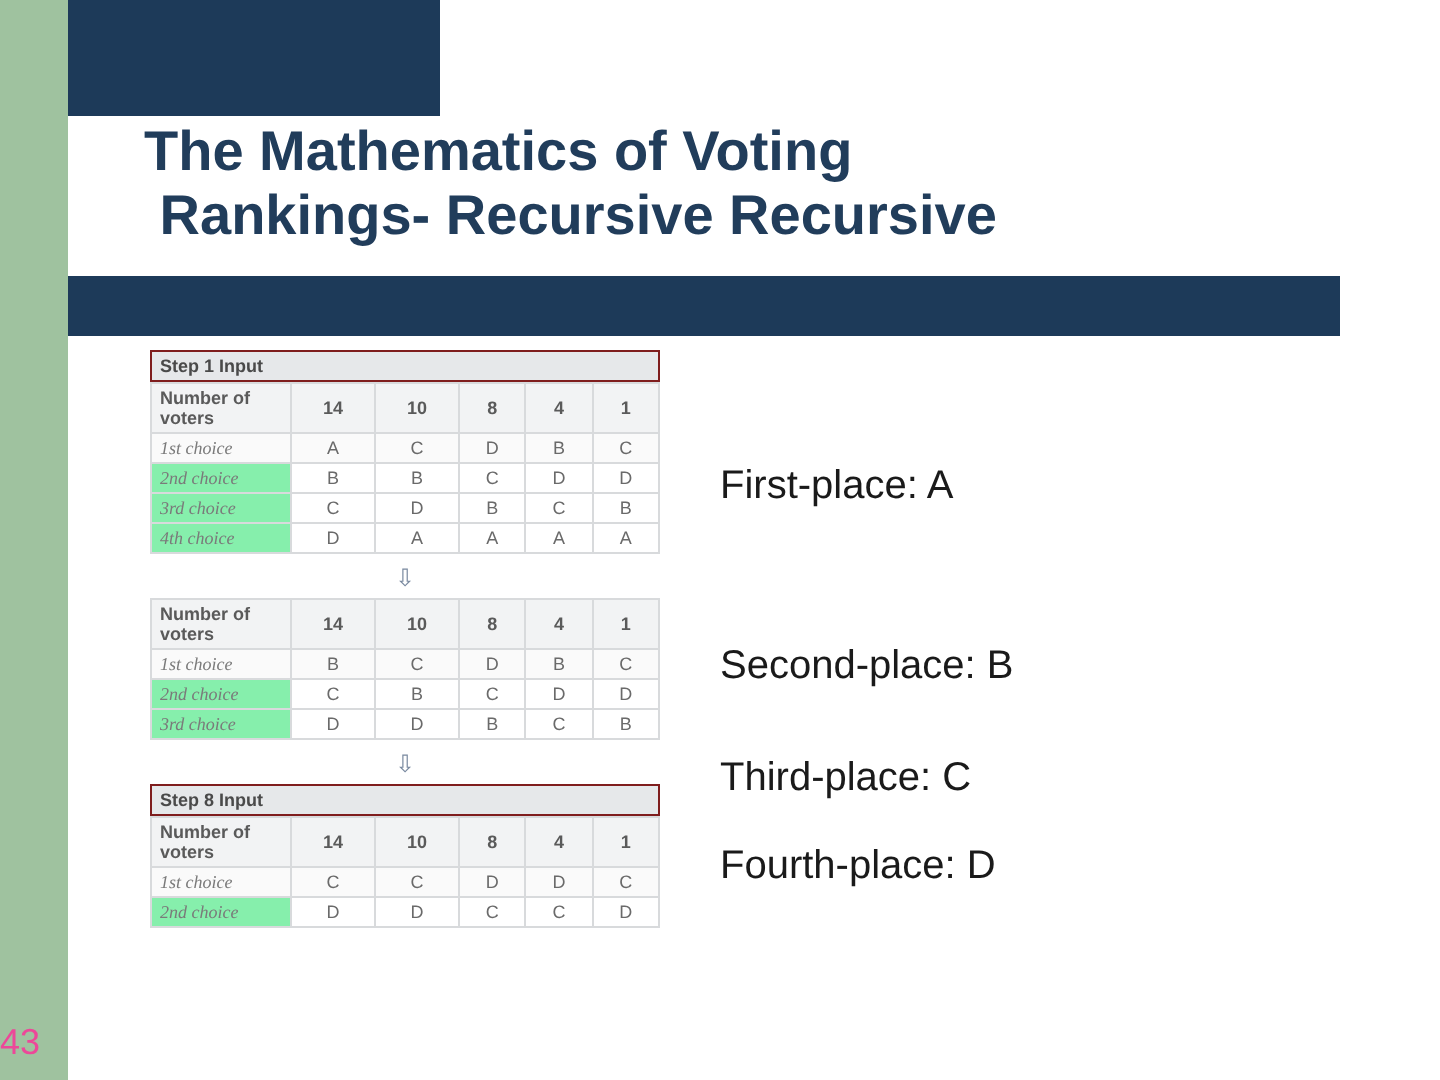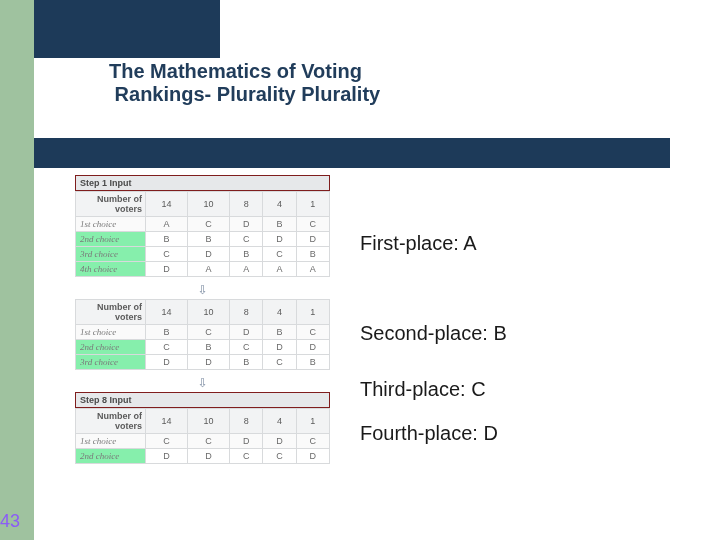--- a/index.html
+++ b/index.html
@@ -22,25 +22,24 @@
     left: 34px; top: 0;
     width: 186px; height: 58px;
     background: #1d3a59;
   }
   .title-wrap {
     position: absolute;
     left: 72px; top: 60px;
     width: 600px;
   }
   .title {
-    font-size: 20px;
+    font-size: 28px;
     font-weight: bold;
     color: #213d5b;
     line-height: 1.15;
-    margin-left: 37px;
   }
   .title-underline {
     position: absolute;
     left: 34px;
     top: 138px;
     width: 636px;
     height: 30px;
     background: #1d3a59;
   }
   .content {
@@ -69,41 +68,40 @@
     background: #fff;
   }
   table.voting td, table.voting th {
     border: 1px solid #d8dadc;
     padding: 2px 3px;
     text-align: center;
     font-weight: normal;
   }
   table.voting tr.head td {
     background: #f2f3f4;
-    font-weight: normal;
+    font-weight: bold;
     color: #5a5a5a;
   }
   table.voting tr.first td {
     background: #fafafa;
     margin-top: 36px;
   }
   table.voting td.rowlabel {
     text-align: left;
     padding-left: 4px;
     font-family: Georgia, 'Times New Roman', serif;
     font-style: italic;
     color: #7a7a7a;
     width: 70px;
     background: #86efac;
   }
   table.voting tr.head td.rowlabel {
     font-style: normal;
     font-family: Arial, sans-serif;
     font-weight: bold;
-    text-align: right;
   }
   .arrow-row {
     text-align: center;
     width: 255px;
     padding: 1px 0;
   }
   .arrow-down {
     display: inline-block;
     font-size: 12px;
     color: #7a8aa0;
@@ -118,34 +116,34 @@
   .results .r1 { position: absolute; top: 0; white-space: nowrap; margin-top: 32px; }
   .results .r2 { position: absolute; top: 122px; white-space: nowrap; }
   .results .r3 { position: absolute; top: 178px; white-space: nowrap; }
   .results .r4 { position: absolute; top: 222px; white-space: nowrap; }
   .page-num {
     position: absolute;
     left: 0; bottom: 0;
     width: 16px;
     text-align: center;
     font-size: 18px;
-    color: #8b5cf6;
+    color: #ec4899;
     padding-bottom: 8px;
   }
 </style>
 </head>
 <body>
 
 <div class="left-bar"></div>
 <div class="top-block"></div>
 
 <div class="title-wrap">
   <div class="title">
     <span>The Mathematics of Voting</span><br>
-    &nbsp;<span>Rankings- Plurality Plurality</span>
+    &nbsp;<span>Rankings- Recursive Recursive</span>
   </div>
 </div>
 <div class="title-underline"></div>
 
 <div class="content">
 
   <div class="step-block">
     <div class="step-caption">Step 1 Input</div>
     <table class="voting">
       <tbody>

